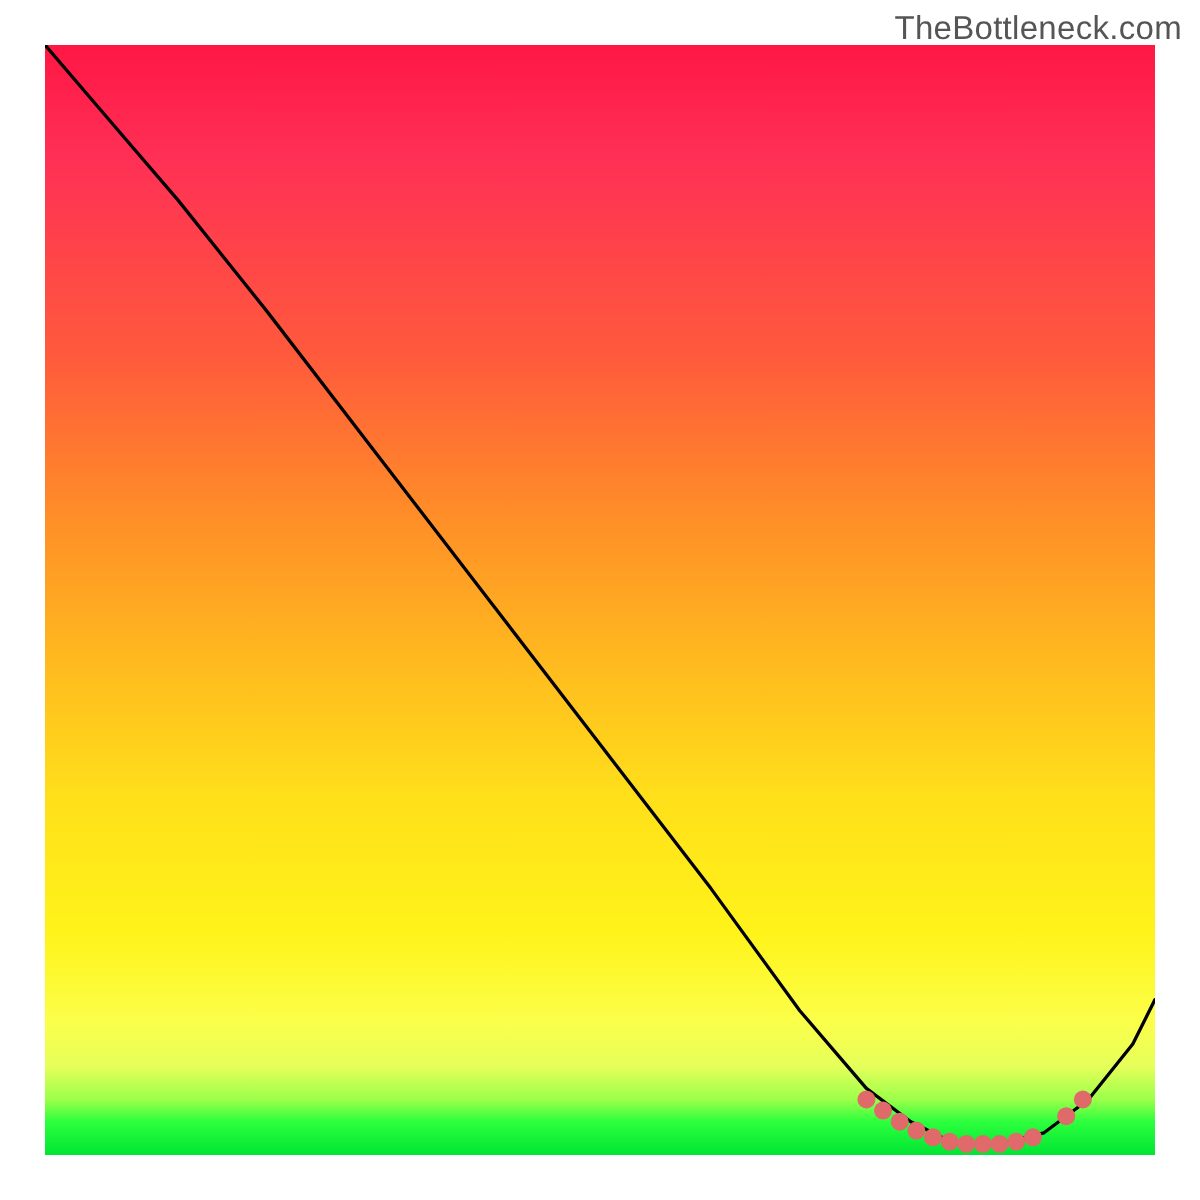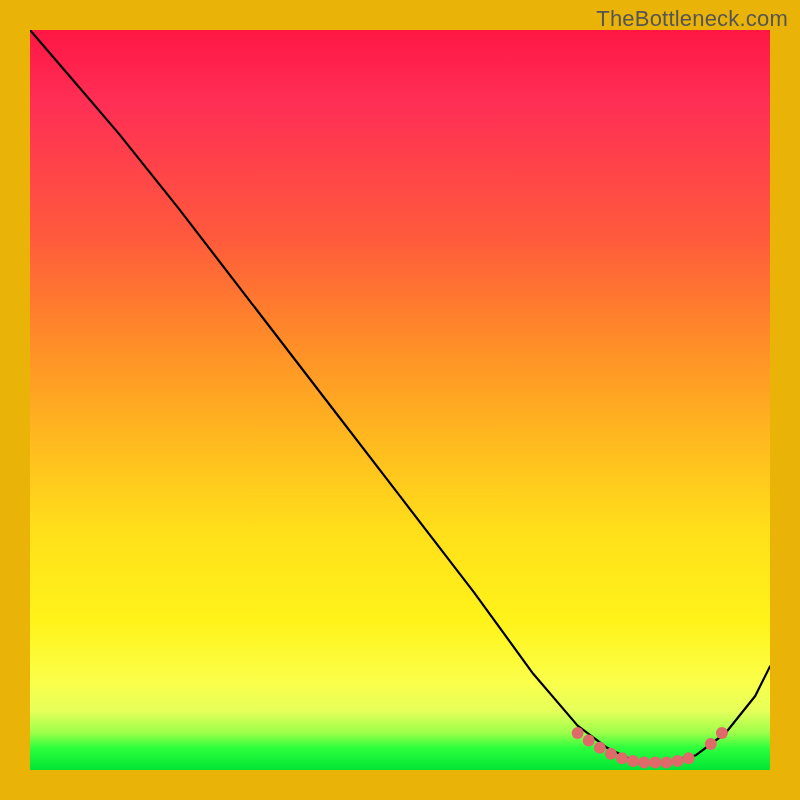--- a/index.html
+++ b/index.html
@@ -8,21 +8,21 @@
     width: 800px;
     height: 800px;
     background: #000;
     overflow: hidden;
     font-family: Arial, Helvetica, sans-serif;
   }
   .frame {
     position: relative;
     width: 800px;
     height: 800px;
-    background: #eab308;
+    background: #ffffff;
   }
   .plot-area {
     position: absolute;
     left: 30px;
     top: 30px;
     width: 740px;
     height: 740px;
     
     background: linear-gradient(
       to bottom,

